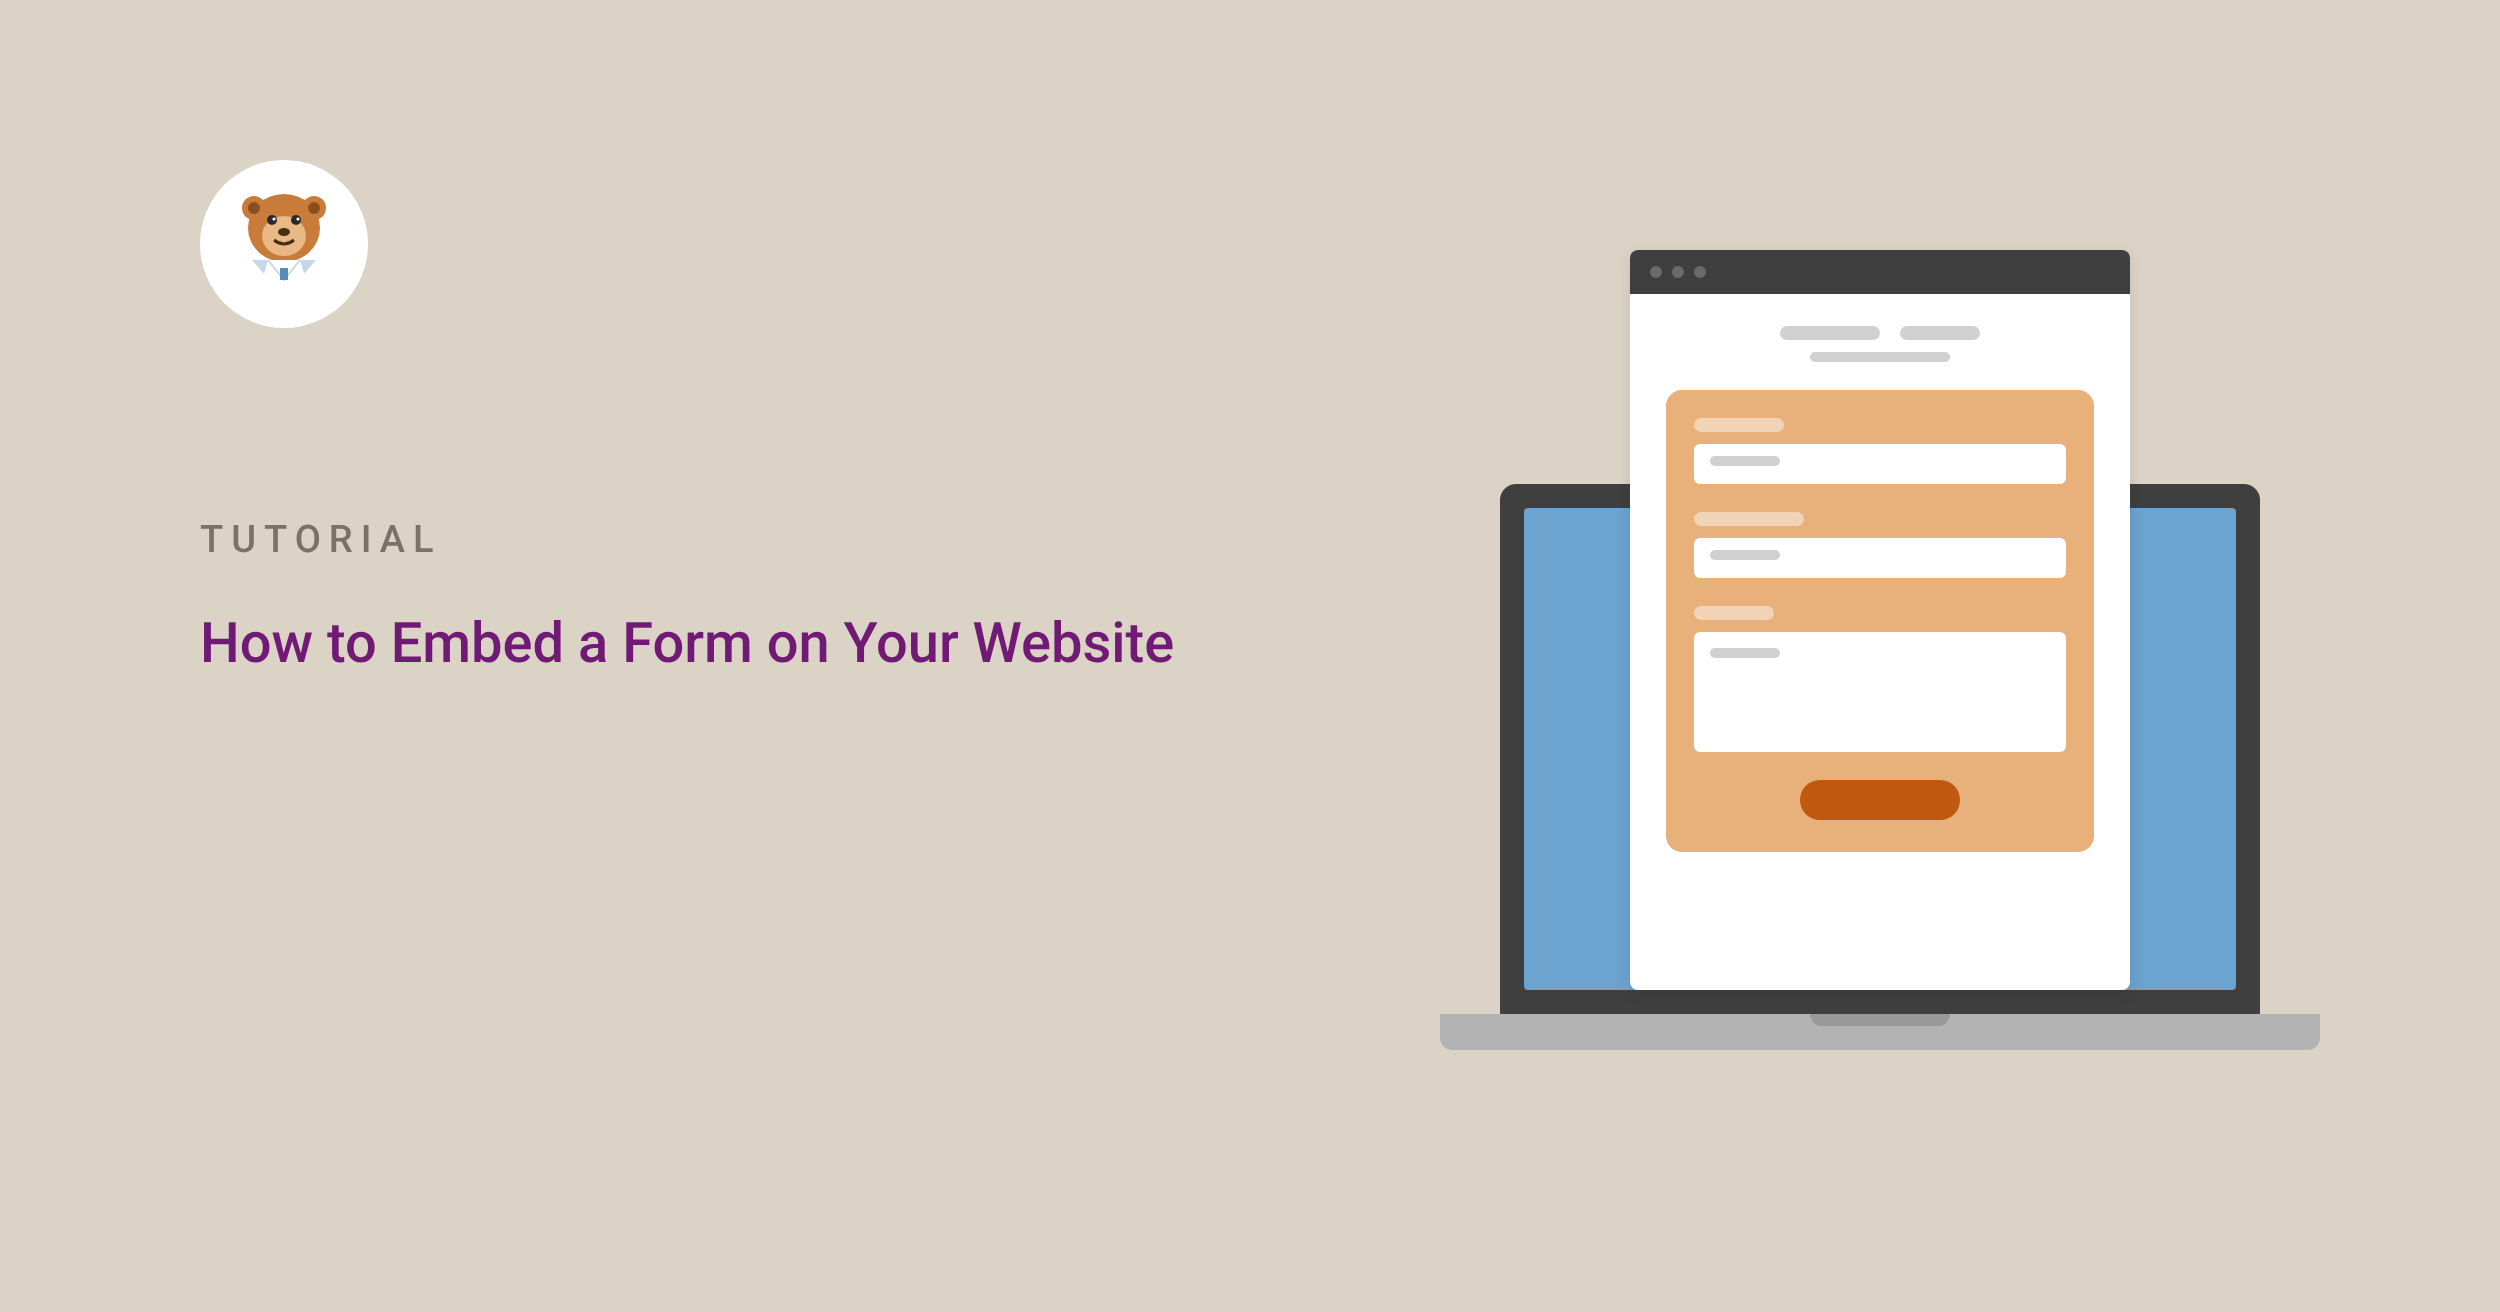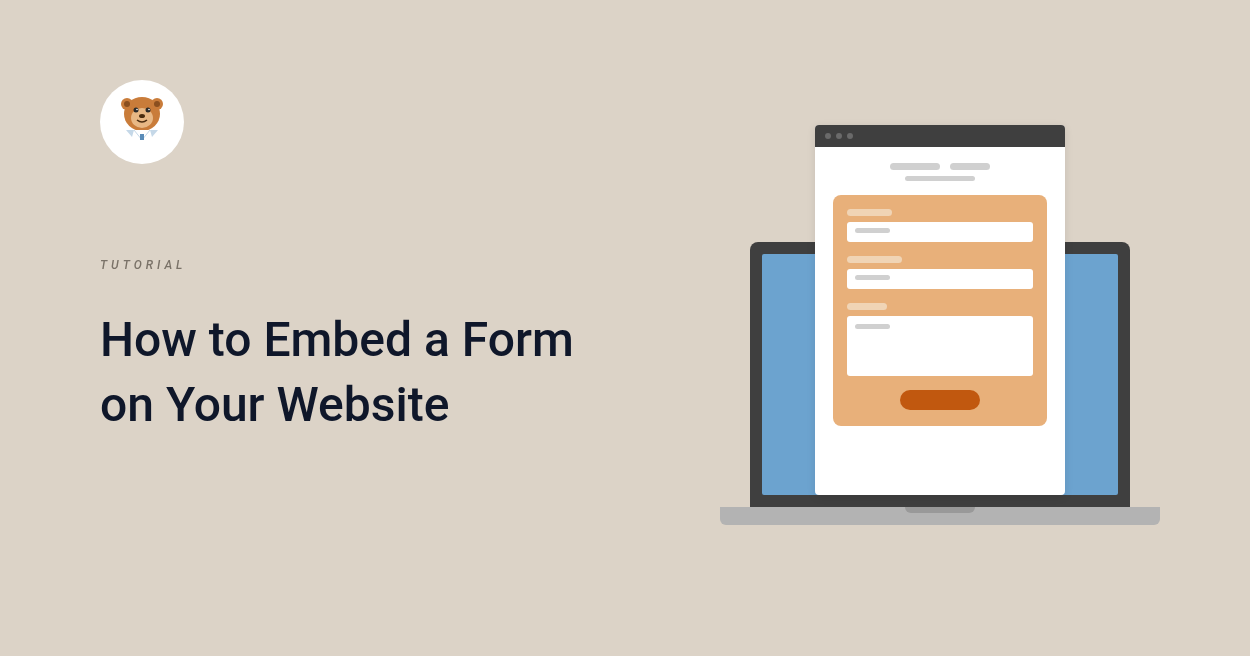--- a/index.html
+++ b/index.html
@@ -24,29 +24,28 @@
       justify-content: center;
     }
     .text-content {
       position: absolute;
       top: 258px;
       left: 100px;
       max-width: 520px;
     }
     .category {
       color: #7a7268;
-      font-size: 12px;
+      font-size: 19px;
       font-weight: 500;
       letter-spacing: 4px;
-      margin-bottom: 36px;
-      font-style: italic;
+      margin-bottom: 22px;
     }
     .title {
-      color: #0f172a;
-      font-size: 48px;
+      color: #701a75;
+      font-size: 28px;
       font-weight: 500;
       line-height: 1.35;
     }
     .illustration {
       position: absolute;
       top: 125px;
       left: 720px;
       width: 440px;
       height: 400px;
     }

